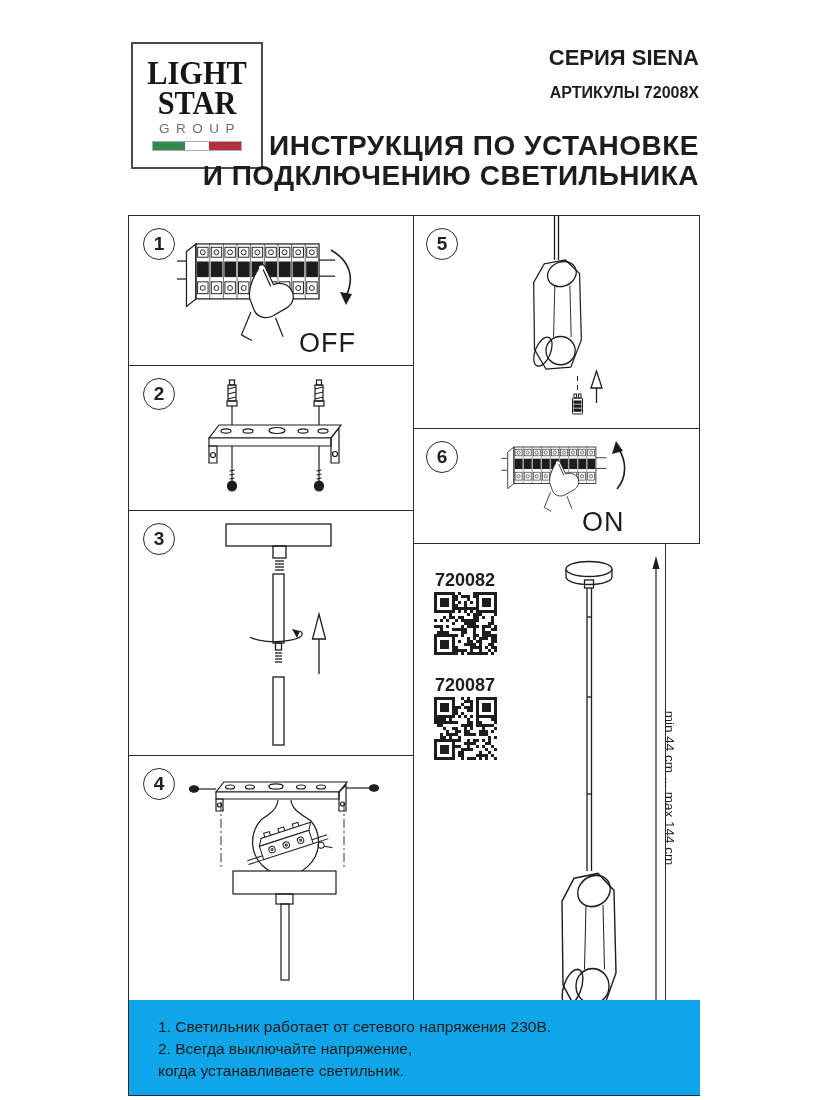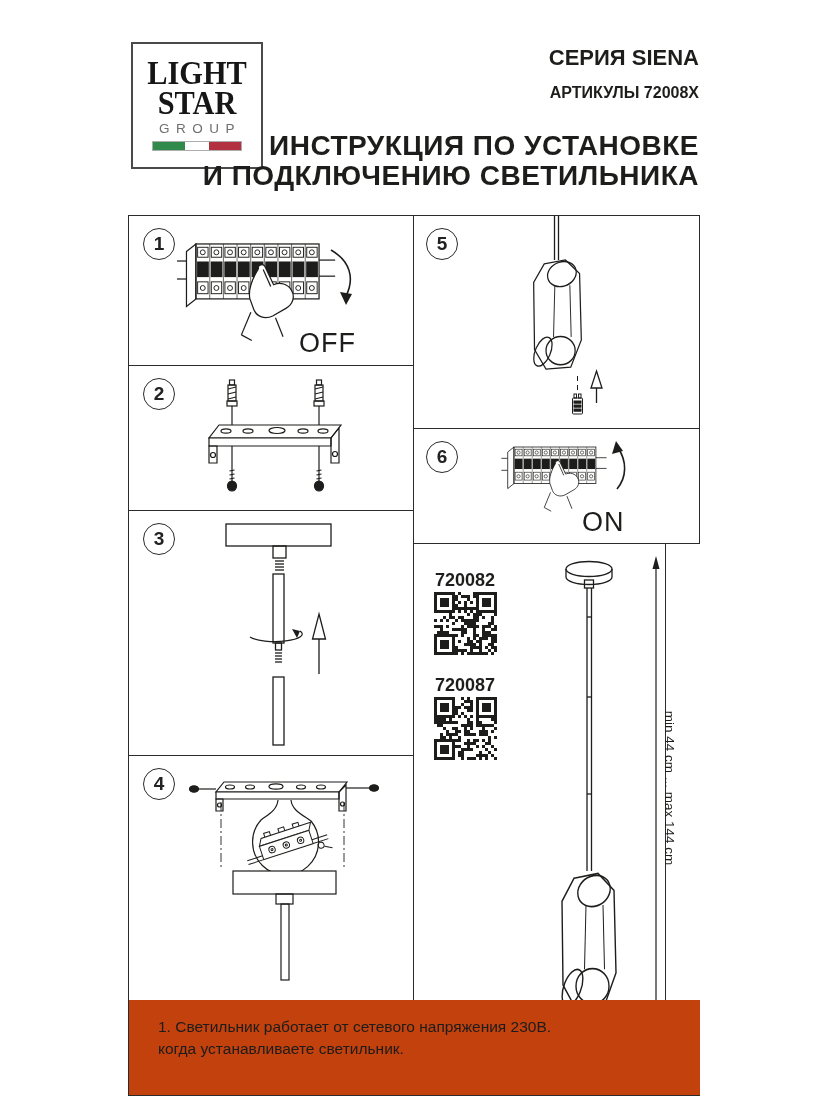--- a/index.html
+++ b/index.html
@@ -25,21 +25,21 @@
   
   .panel{position:absolute;border:1px solid #2b2b2b;box-sizing:border-box;background:#fff;}
   .p1{left:128px;top:215px;width:286px;height:151px;}
   .p2{left:128px;top:365px;width:286px;height:146px;}
   .p3{left:128px;top:510px;width:286px;height:246px;}
   .p4{left:128px;top:755px;width:286px;height:246px;}
   .p5{left:413px;top:215px;width:287px;height:214px;}
   .p6{left:413px;top:428px;width:287px;height:116px;}
   .p7{left:413px;top:543px;width:253px;height:553px;}
   .notes{left:128px;top:1000px;width:572px;height:96px;position:absolute;box-sizing:border-box;
-         border-left:1px solid #2b2b2b;border-bottom:1px solid #2b2b2b;background:#c2410c;
+         border-left:1px solid #2b2b2b;border-bottom:1px solid #2b2b2b;background:#0ea5e9;
          padding:16px 0 0 29px;font-size:15.5px;line-height:22px;color:#1c1c1c;}
   .badge{position:absolute;left:14px;top:12px;width:30px;height:30px;border:1.6px solid #2b2b2b;
          border-radius:50%;display:flex;align-items:center;justify-content:center;
          font-size:19px;font-weight:600;color:#222;background:#fff;z-index:2;}
   .panel svg{position:absolute;left:0;top:0;}
   svg text{font-family:"Liberation Sans",sans-serif;fill:#1d1d1b;}
   .svg-label{font-size:27px;letter-spacing:1px;}
   .qr-label{font-size:18px;font-weight:600;}
   .dim-label{font-size:15px;}
   .dim-label-v{font-size:13.5px;}
@@ -623,16 +623,17 @@
         <line x1="133" y1="502" x2="221" y2="502"></line>
         <polygon points="125,502 138,498.5 138,505.5" fill="#1d1d1b" stroke="none"></polygon>
         <polygon points="229,502 216,498.5 216,505.5" fill="#1d1d1b" stroke="none"></polygon>
       </g>
       <text class="dim-label" x="177" y="495" text-anchor="middle">ø 20 cm</text>
     </svg>
   </section>
 
   <div class="notes">
     <div>1. Светильник работает от сетевого напряжения 230В.</div>
+    <div>2. Всегда выключайте напряжение,</div>
     <div>когда устанавливаете светильник.</div>
   </div>
 
 </div>
 
 </body></html>

